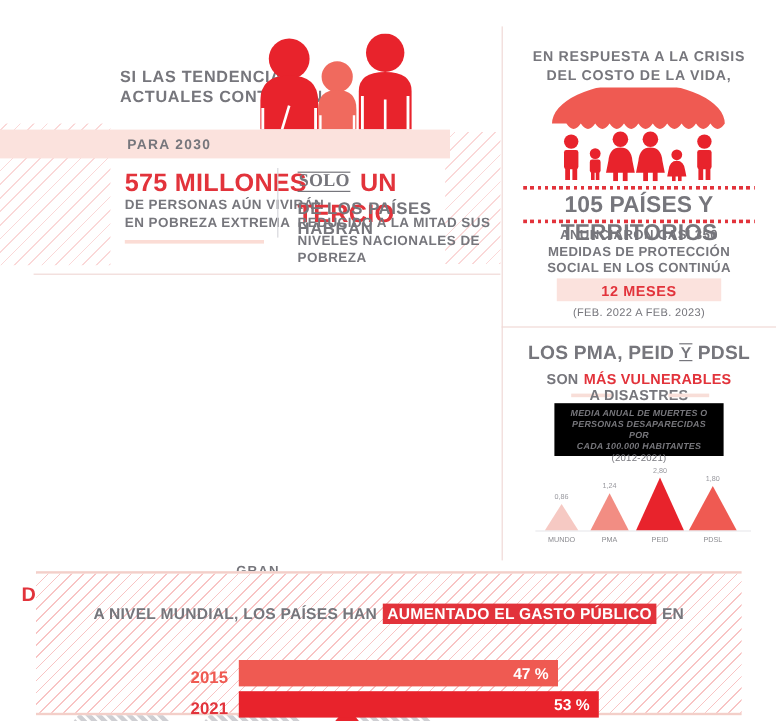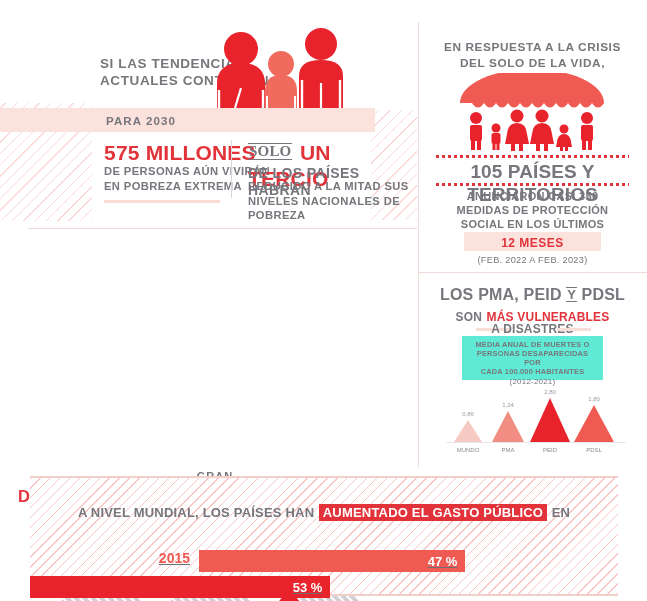--- a/index.html
+++ b/index.html
@@ -48,40 +48,40 @@
     border-top:1.4px solid currentColor;
     border-bottom:1.4px solid currentColor;
     padding:0 1px;
     line-height:1.0;
     font-size:.74em;
     transform:translateY(-1px);
   }
   .hl{background:#e2333b;color:#fff;padding:1px 4px;}
   .pinkband{background:#fbe2dd;}
   .graybox{background:#7d7d82;color:#fff;padding:3px 9px;display:inline-block;}
-  .graybox2{background:#5eead4;color:#77777c;display:inline-block;padding:4px 8px;}
+  .graybox2{background:#000000;color:#77777c;display:inline-block;padding:4px 8px;font-style:italic;}
 
   .divv{position:absolute;background:#f0d9d6;}
   .dotted-red{
     height:3px;
     background-image:repeating-linear-gradient(to right,#e2333b 0 3px,transparent 3px 6px);
   }
   .rule-pink{height:3px;background:#f8ded8;}
   .rule-dbl{
     height:4px;
     border-top:1px solid #cfcfd3;
     border-bottom:1px solid #cfcfd3;
   }
 
   
   .gauge{position:relative;width:108px;height:54px;}
   .gauge svg{display:block;}
 
   
-  .barrow{display:flex;align-items:flex-start;margin-bottom:4px;text-decoration:underline;}
+  .barrow{display:flex;align-items:flex-end;margin-bottom:4px;}
   .barlbl{width:160px;text-align:right;padding-right:9px;font-size:14px;font-weight:bold;}
   .bar{height:22px;display:flex;align-items:center;justify-content:flex-end;padding-right:8px;box-sizing:border-box;color:#fff;font-weight:bold;font-size:13px;}
 </style>
 </head>
 <body>
 
 <div id="root">
 
   <div class="abs hatch-soft" style="left:0;top:103px;width:92px;height:118px;"></div>
   <div class="abs hatch-soft" style="left:371px;top:110px;width:46px;height:110px;"></div>
@@ -195,21 +195,21 @@
         </div>
 
       </div>
     </div>
 
   </div>
 
   <div class="abs" style="left:418px;top:0;width:247px;height:272px;">
 
     <div class="abs t cond gray b ctr" style="left:0;top:40px;width:229px;font-size:11.8px;letter-spacing:.6px;">EN RESPUESTA A LA CRISIS</div>
-    <div class="abs t cond gray b ctr" style="left:0;top:56px;width:229px;font-size:11.8px;letter-spacing:.6px;">DEL SOLO DE LA VIDA,</div>
+    <div class="abs t cond gray b ctr" style="left:0;top:56px;width:229px;font-size:11.8px;letter-spacing:.6px;">DEL COSTO DE LA VIDA,</div>
 
     <div class="abs" style="left:36px;top:73px;width:156px;height:78px;">
       <svg width="156" height="78" viewBox="0 0 156 78">
 
         <path d="M6 30 A72 34 0 0 1 150 30
                  q-6 9 -12 0 q-6 9 -12 0 q-6 9 -12 0 q-6 9 -12 0
                  q-6 9 -12 0 q-6 9 -12 0 q-6 9 -12 0 q-6 9 -12 0
                  q-6 9 -12 0 q-6 9 -12 0 q-6 9 -12 0 Z" fill="#ef5a52"></path>
 
         <g fill="#e8232c">
@@ -240,21 +240,21 @@
         </g>
       </svg>
     </div>
 
     <div class="abs dotted-red" style="left:18px;top:155px;width:193px;"></div>
     <div class="abs t cond gray b ctr" style="left:0;top:160px;width:229px;font-size:19px;letter-spacing:.1px;">105 PAÍSES Y TERRITORIOS</div>
     <div class="abs dotted-red" style="left:18px;top:183px;width:193px;"></div>
 
     <div class="abs t cond gray b ctr" style="left:0;top:190px;width:229px;font-size:11px;letter-spacing:.3px;">ANUNCIARON  CASI  350</div>
     <div class="abs t cond gray b ctr" style="left:0;top:204px;width:229px;font-size:11px;letter-spacing:.3px;">MEDIDAS DE PROTECCIÓN</div>
-    <div class="abs t cond gray b ctr" style="left:0;top:218px;width:229px;font-size:11px;letter-spacing:.3px;">SOCIAL  EN  LOS  ÚLTIMOS</div>
+    <div class="abs t cond gray b ctr" style="left:0;top:218px;width:229px;font-size:11px;letter-spacing:.3px;">SOCIAL  EN  LOS  CONTINÚA</div>
 
     <div class="abs pinkband" style="left:46px;top:232px;width:137px;height:19px;"></div>
     <div class="abs t cond red b ctr" style="left:46px;top:236px;width:137px;font-size:12px;letter-spacing:.5px;">12 MESES</div>
 
     <div class="abs t cond gray ctr" style="left:0;top:255px;width:229px;font-size:9.2px;letter-spacing:.3px;">(FEB. 2022 A FEB. 2023)</div>
   </div>
 
   <div class="divv" style="left:418px;top:272px;width:229px;height:1px;"></div>
 
   <div class="abs" style="left:418px;top:272px;width:229px;height:196px;">
@@ -314,20 +314,21 @@
 
 
     <div class="abs" style="left:0;top:72px;width:588px;">
       <div class="barrow">
         <div class="barlbl cond redlite">2015</div>
         <div class="bar cond" style="width: 266.3px; background: rgb(239, 90, 82);">
           <span>47 %</span>
         </div>
       </div>
       <div class="barrow">
+        <div class="barlbl cond red">2021</div>
         <div class="bar cond" style="width: 300.3px; background: rgb(232, 35, 44);">
           <span>53 %</span>
         </div>
       </div>
     </div>
   </div>
 
 </div>
 
 </body></html>

